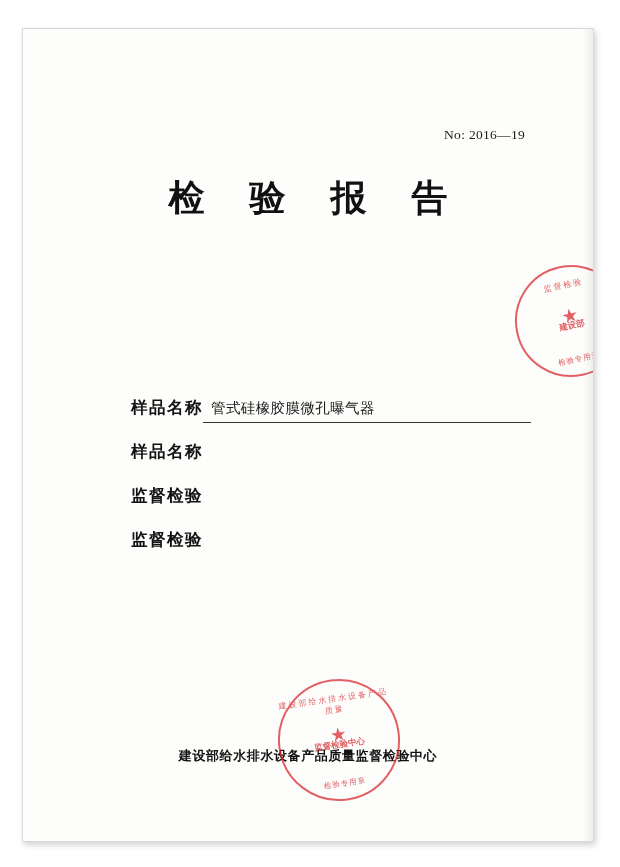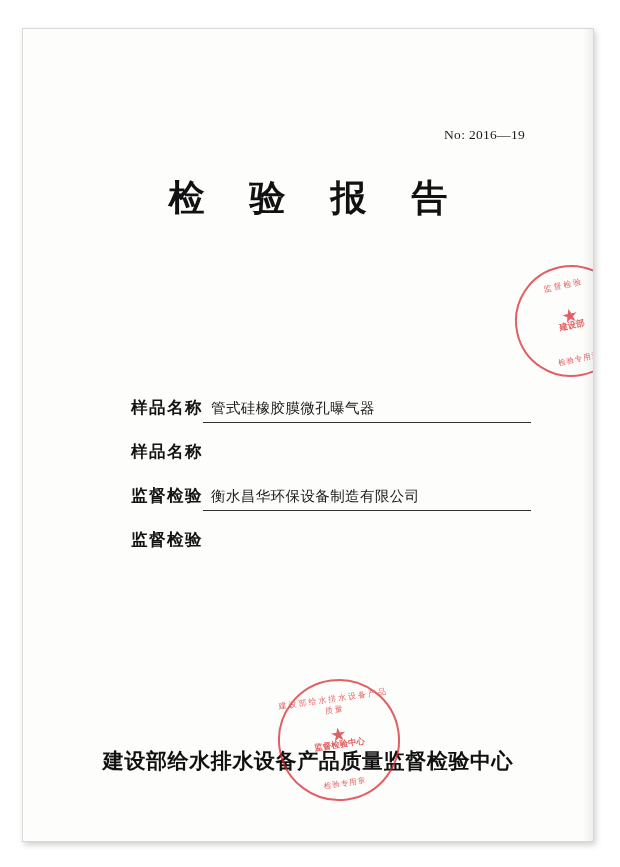--- a/index.html
+++ b/index.html
@@ -111,21 +111,21 @@
   }
 
   .footer-org {
     position: absolute;
     left: 0;
     right: 0;
     top: 718px;
     text-align: center;
     font-family: "Liberation Sans", sans-serif;
     font-weight: bold;
-    font-size: 21px;
+    font-size: 13px;
     color: #111111;
     letter-spacing: 0.6px;
   }
 
   
   .seal {
     position: absolute;
     border-radius: 50%;
     border: 2.2px solid #d8242a;
     opacity: 0.72;
@@ -194,23 +194,20 @@
           <span class="field-value">管式硅橡胶膜微孔曝气器</span>
         </span>
       </div>
 
       <div class="field-row">
         <span class="field-label">样品名称</span>
       </div>
 
       <div class="field-row">
         <span class="field-label">监督检验</span>
-        <span class="field-value-wrap">
-          <span class="field-value">衡水昌华环保设备制造有限公司</span>
-        </span>
       </div>
 
       <div class="field-row">
         <span class="field-label">监督检验</span>
       </div>
 
     </div>
 
     <div class="footer-org">建设部给水排水设备产品质量监督检验中心</div>
 

